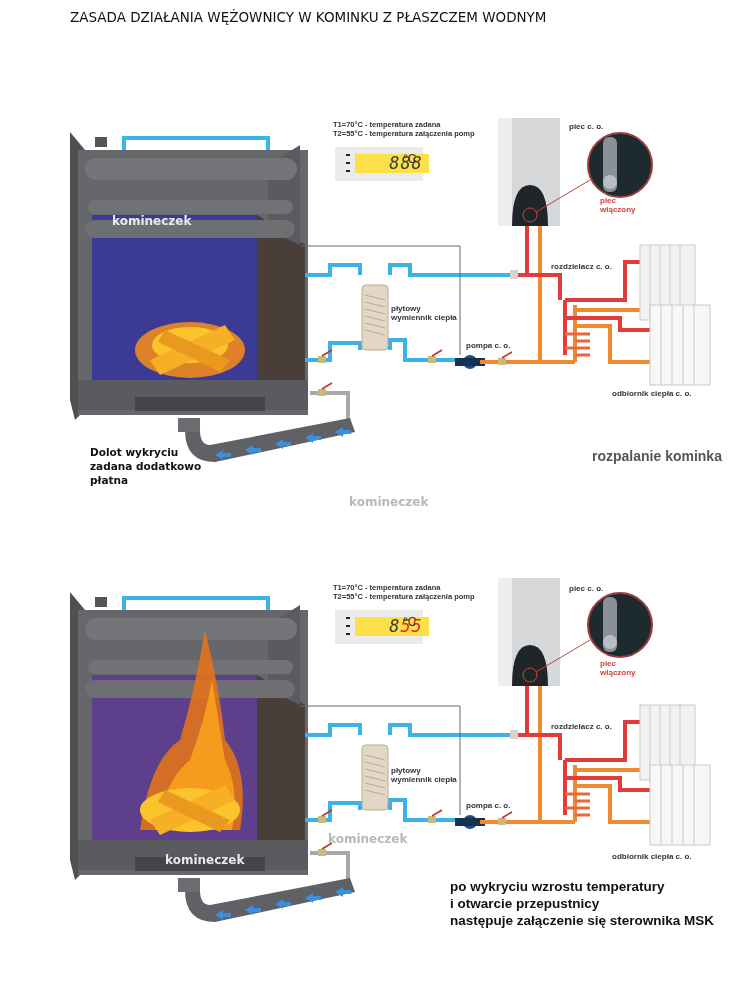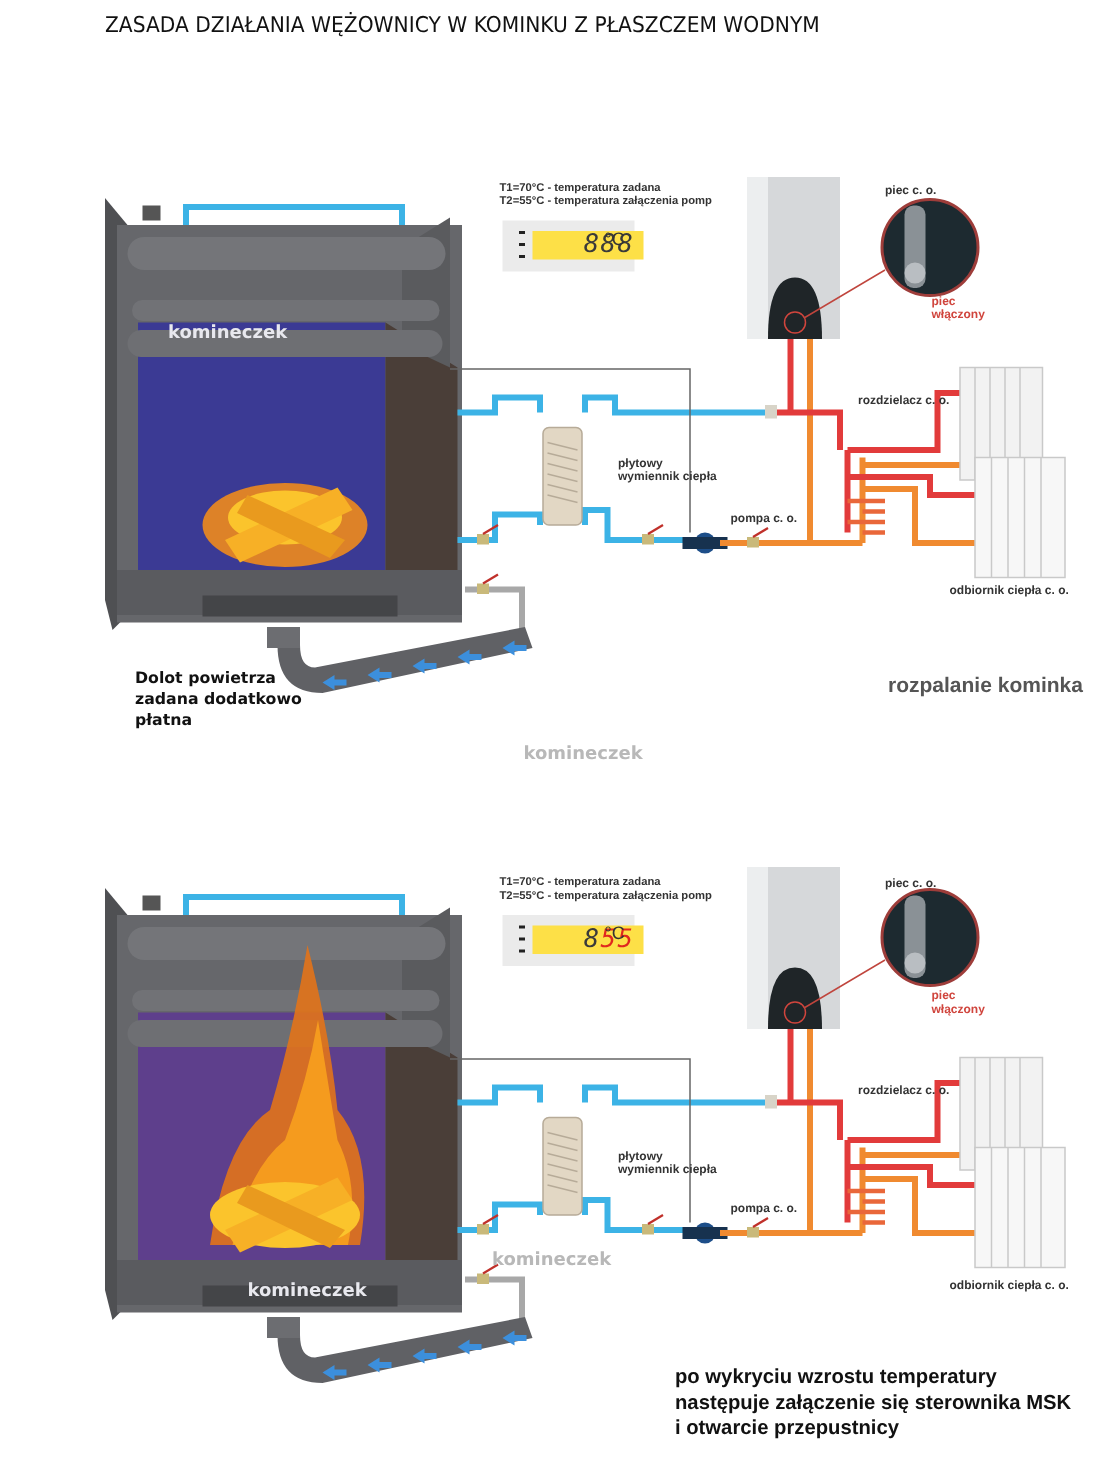--- a/index.html
+++ b/index.html
@@ -1,21 +1,21 @@
 <!DOCTYPE html>
 <html><head>
 <meta charset="utf-8">
 <style>
   html,body{margin:0;padding:0;background:#fff;}
   body{width:744px;height:986px;position:relative;overflow:hidden;font-family:"Liberation Sans",sans-serif;}
   .abs{position:absolute;}
   .title{left:70px;top:9px;font-family:"DejaVu Sans",sans-serif;font-size:14.5px;color:#111;letter-spacing:0;transform:scaleX(0.93);transform-origin:left top;white-space:nowrap;}
   .panel{position:absolute;left:0;width:596px;height:470px;}
   .panel svg{position:absolute;left:0;top:0;}
-  .lbl{position:absolute;font-size:8px;font-weight:bold;color:#333;white-space:nowrap;line-height:9px;margin-left:21px;}
+  .lbl{position:absolute;font-size:8px;font-weight:bold;color:#333;white-space:nowrap;line-height:9px;}
   .tnote{position:absolute;font-size:7.5px;font-weight:bold;color:#333;line-height:9px;white-space:nowrap;}
   .red{color:#d0453d;}
   .wm{position:absolute;font-family:"DejaVu Sans",sans-serif;font-weight:bold;font-size:12px;white-space:nowrap;margin-left:12px;}
   .wm-light{color:#e8e8ee;}
   .wm-grey{color:#b8b8b8;}
   .big{position:absolute;font-weight:bold;color:#555;font-size:14px;white-space:nowrap;text-align:center;}
   .caption{position:absolute;font-weight:bold;color:#111;font-size:13.5px;line-height:17px;white-space:nowrap;}
   .dolot{position:absolute;font-family:"DejaVu Sans",sans-serif;font-weight:bold;color:#111;font-size:10.5px;line-height:14px;white-space:nowrap;}
   .display{position:absolute;width:88px;height:34px;background:#ebebeb;}
   .display .ticks{position:absolute;left:11px;top:7px;width:4px;}
@@ -158,21 +158,21 @@
   <div class="lbl" style="left:391px;top:304px;white-space:pre;">płytowy
 wymiennik ciepła</div>
   <div class="lbl" style="left:466px;top:341px;">pompa c. o.</div>
   <div class="lbl" style="left:551px;top:262px;">rozdzielacz c. o.</div>
   <div class="lbl" style="left:612px;top:389px;">odbiornik ciepła c. o.</div>
 
   <div class="wm wm-light" style="left:100px;top:214px;">komineczek</div>
   <div class="wm wm-grey" style="left:337px;top:495px;">komineczek</div>
 
   <div class="dolot" style="left:90px;top:445px;">
-    <div>Dolot powietrza</div>
+    <div>Dolot wykryciu</div>
     <div>zadana dodatkowo</div>
     <div>płatna</div>
   </div>
 
   <div class="big" style="left:592px;top:448px;">rozpalanie kominka</div>
 </div>
 
 <div class="panel" style="top:460px;">
   <svg width="744" height="526">
     <path d="M124 160 V138 H268 V160" fill="none" stroke="#3cb3e6" stroke-width="4"></path>
@@ -287,18 +287,18 @@
 włączony</div>
   <div class="lbl" style="left:391px;top:306px;white-space:pre;">płytowy
 wymiennik ciepła</div>
   <div class="lbl" style="left:466px;top:341px;">pompa c. o.</div>
   <div class="lbl" style="left:551px;top:262px;">rozdzielacz c. o.</div>
   <div class="lbl" style="left:612px;top:392px;">odbiornik ciepła c. o.</div>
 
   <div class="wm wm-light" style="left:153px;top:393px;">komineczek</div>
   <div class="wm wm-grey" style="left:316px;top:372px;">komineczek</div>
 
-  <div class="caption" style="left:450px;top:418px;margin-top:31px;">
+  <div class="caption" style="left:450px;top:418px;">
     <div>po wykryciu wzrostu temperatury</div>
+    <div>i otwarcie przepustnicy</div>
     <div>następuje załączenie się sterownika MSK</div>
-    <div>i otwarcie przepustnicy</div>
   </div>
 </div>
 
 </body></html>

